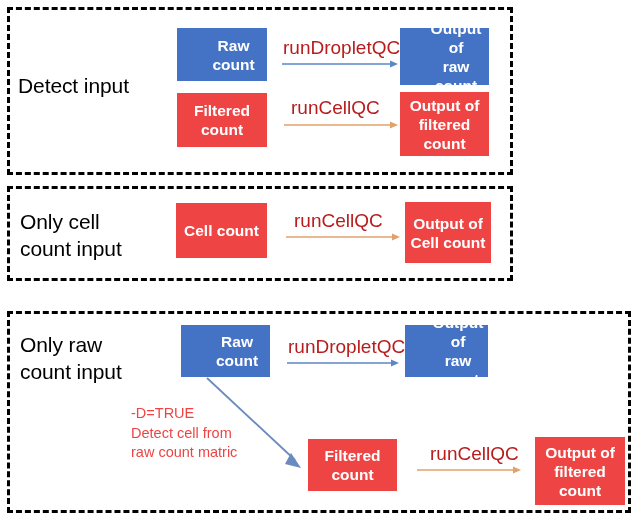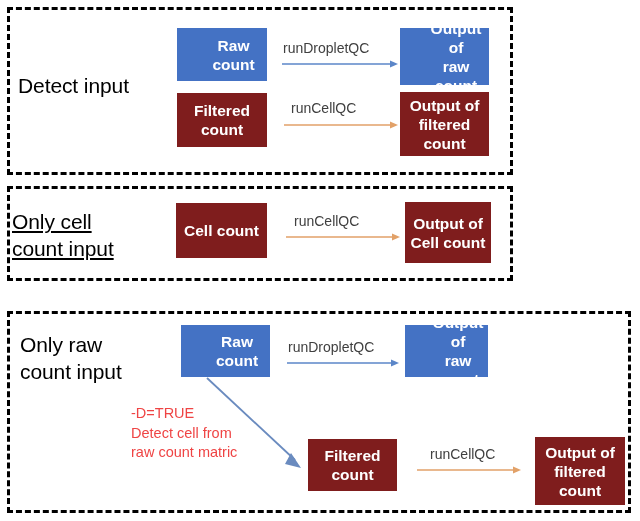--- a/index.html
+++ b/index.html
@@ -42,27 +42,27 @@
     justify-content: center;
     text-align: center;
     color: #ffffff;
     font-size: 15.5px;
     line-height: 19px;
     font-weight: 600;
     white-space: pre-line;
     padding: 2px;
   }
   .node.blue   { background: #4472C4; padding-left: 25px; }
-  .node.orange { background: #7f1d1d; }
+  .node.orange { background: #ef4444; }
 
   .edge-label {
     position: absolute;
-    font-size: 14px;
+    font-size: 19px;
     line-height: 18px;
-    color: #404040;
+    color: #b91c1c;
     white-space: nowrap;
   }
 
   .arrow {
     position: absolute;
     pointer-events: none;
   }
 
   .note {
     position: absolute;
@@ -101,21 +101,21 @@
 
 <div class="edge-label" style="left:291px; top:99px;">runCellQC</div>
 
 <svg class="arrow" style="left:284px; top:119px;" width="114" height="12" viewBox="0 0 114 12">
   <line x1="0" y1="6" x2="106" y2="6" stroke="#E2A168" stroke-width="1.6"></line>
   <polygon points="106,2.4 114,6 106,9.6" fill="#E2A168"></polygon>
 </svg>
 
 <div class="panel" id="panel-cell"></div>
 
-<div class="panel-label" style="left:12px; top:208px;text-decoration:underline;">Only cell
+<div class="panel-label" style="left:20px; top:208px;">Only cell
 count input</div>
 
 <div class="node orange" style="left:176px; top:203px; width:91px; height:55px;">Cell count</div>
 
 <div class="node orange" style="left:405px; top:202px; width:86px; height:61px;">Output of
 Cell count</div>
 
 <div class="edge-label" style="left:294px; top:212px;">runCellQC</div>
 
 <svg class="arrow" style="left:286px; top:231px;" width="114" height="12" viewBox="0 0 114 12">

